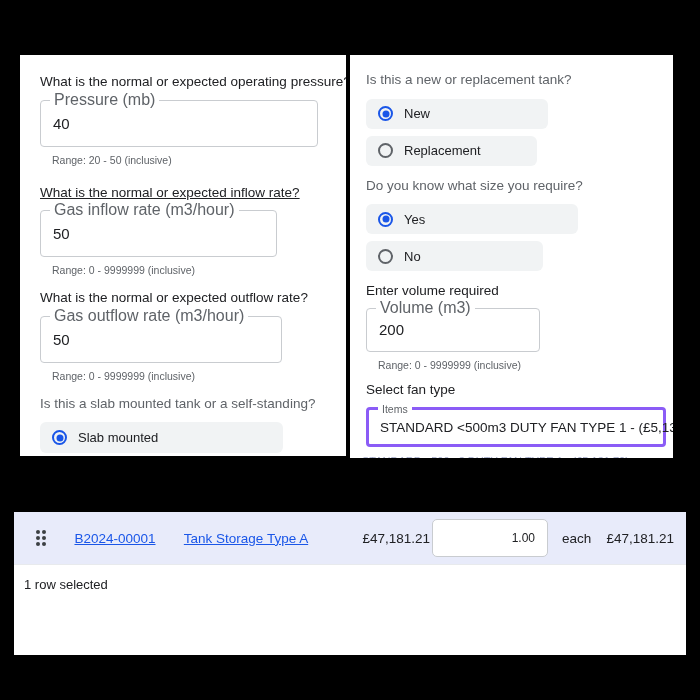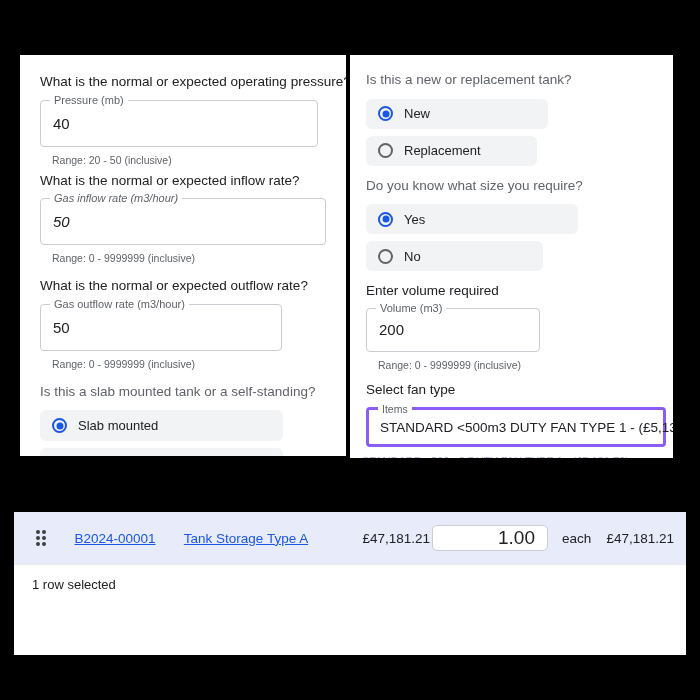--- a/index.html
+++ b/index.html
@@ -59,38 +59,38 @@
     align-items: center;
     padding: 0 12px;
     background: #fff;
   }
   .field .legend {
     position: absolute;
     top: -7px;
     left: 9px;
     background: #ffffff;
     padding: 0 4px;
-    font-size: 11px;
+    font-size: 16px;
     color: #5f6368;
     line-height: 12px;
     white-space: nowrap;
   }
   .field .value {
     font-size: 15px;
     color: #202124;
     line-height: 1;
   }
   .hint {
     font-size: 10.5px;
     color: #5f6368;
     margin: 7px 0 0 12px;
   }
 
   .w-left-1 { width: 278px; }
-  .w-left-2 { width: 286px; font-style: italic; }
+  .w-left-2 { width: 237px; }
   .w-left-3 { width: 242px; }
   .w-right-1 { width: 174px; }
   .w-right-select { width: 300px; }
 
   
   .radio-row {
     background: #f1f3f4;
     border-radius: 6px;
     height: 30px;
     display: flex;
@@ -216,69 +216,69 @@
   }
   .cell-unit {
     font-size: 13.5px;
     color: #202124;
     text-align: right;
     padding-right: 2px;
   }
   .qty-wrap { display: flex; justify-content: flex-end; padding-right: 8px; }
   .qty-input {
     width: 128px;
-    height: 26px;
+    height: 38px;
     background: #ffffff;
     border: 1px solid #c9ccd0;
     border-radius: 5px;
     display: flex;
     align-items: center;
     justify-content: flex-end;
     padding-right: 12px;
-    font-size: 19px;
+    font-size: 12px;
     color: #202124;
   }
   .cell-uom {
     font-size: 13.5px;
     color: #202124;
     text-align: left;
     padding-left: 6px;
   }
   .cell-line {
     font-size: 13.5px;
     color: #202124;
     text-align: right;
     padding-right: 12px;
   }
   .tfoot {
     height: 40px;
     display: flex;
     align-items: center;
-    padding-left: 18px;
+    padding-left: 10px;
     border-top: 1px solid #e8eaed;
     background: #fff;
   }
   .tfoot span { font-size: 13px; color: #202124; }
 </style>
 </head>
 <body>
 
 <div id="root">
 
   <div class="card" id="left-card">
     <div class="card-inner">
 
       <div class="q-strong">What is the normal or expected operating pressure?</div>
       <div class="field w-left-1">
         <span class="legend">Pressure (mb)</span>
         <span class="value">40</span>
       </div>
       <div class="hint">Range: 20 - 50 (inclusive)</div>
 
-      <div class="q-strong" style="margin-top:6px;">What is the normal or expected inflow rate?</div>
+      <div class="q-strong" style="margin-top:18px;text-decoration:underline;">What is the normal or expected inflow rate?</div>
       <div class="field w-left-2">
         <span class="legend">Gas inflow rate (m3/hour)</span>
         <span class="value">50</span>
       </div>
       <div class="hint">Range: 0 - 9999999 (inclusive)</div>
 
       <div class="q-strong" style="margin-top:13px;">What is the normal or expected outflow rate?</div>
       <div class="field w-left-3">
         <span class="legend">Gas outflow rate (m3/hour)</span>
         <span class="value">50</span>

